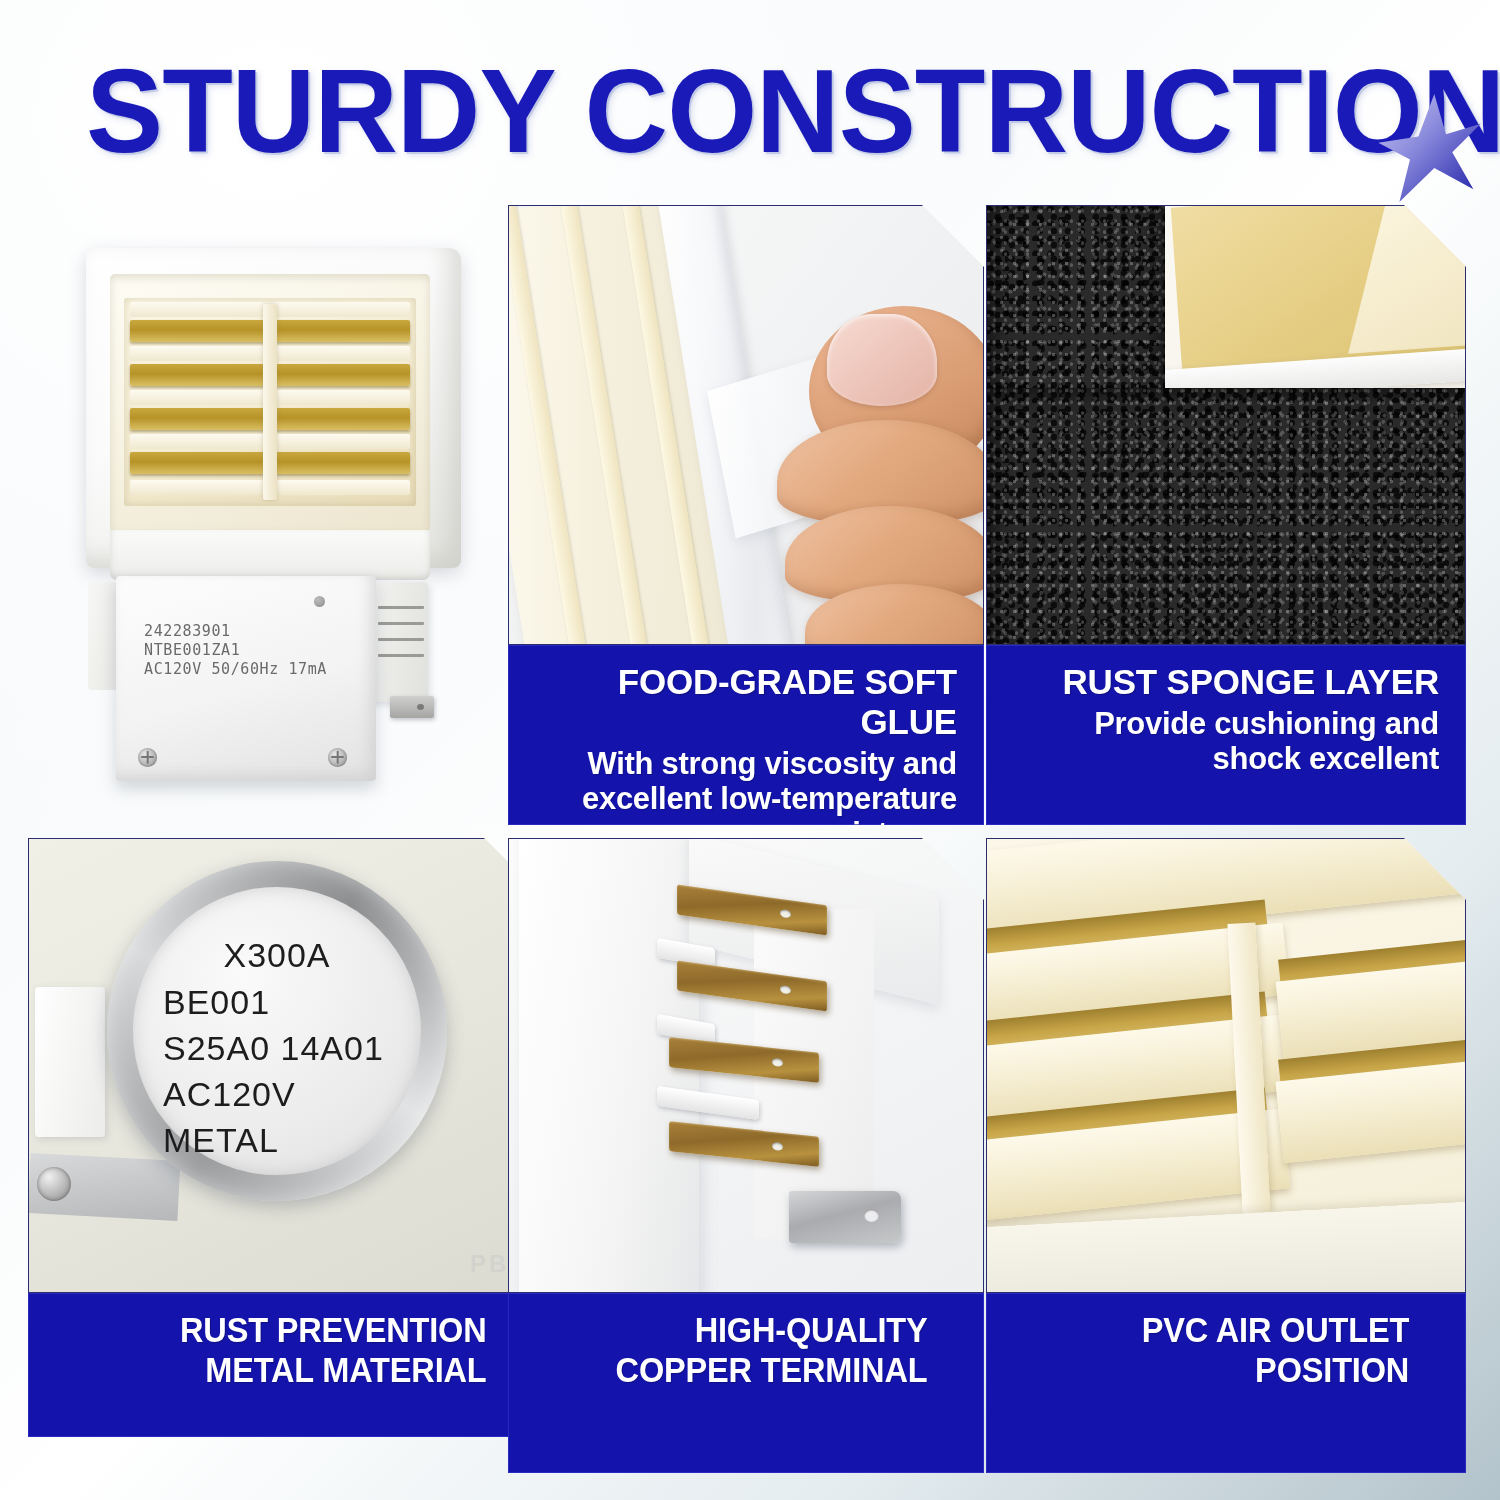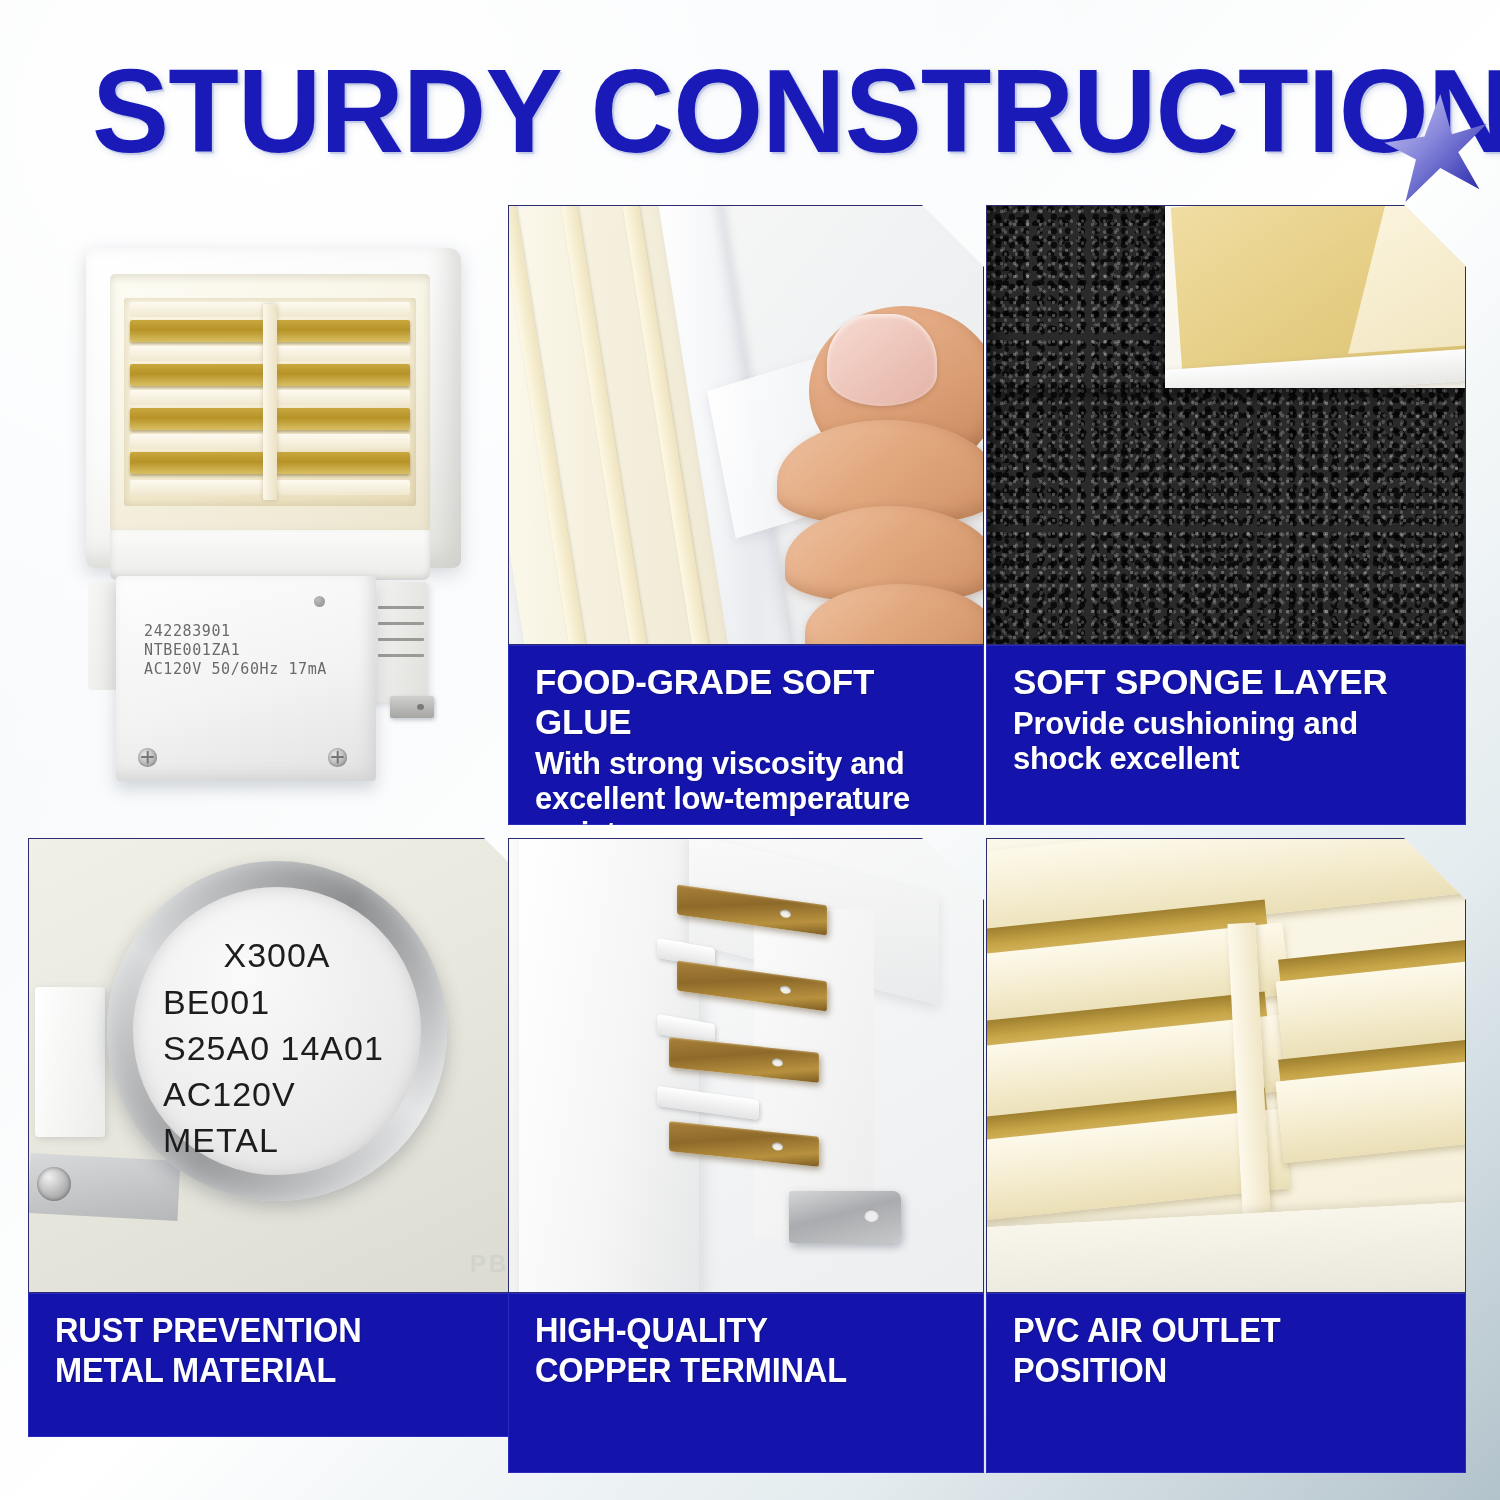--- a/index.html
+++ b/index.html
@@ -11,21 +11,21 @@
   }
   #page{
     position:relative;width:1500px;height:1500px;
     background:
       radial-gradient(ellipse 1400px 1200px at 18% 8%, #ffffff 0%, #fbfcfd 35%, rgba(255,255,255,0) 72%),
       linear-gradient(135deg,#eef1f3 0%, #f7f9fa 28%, #ffffff 52%, #e4ecef 78%, #b3c3cb 100%);
   }
 
   
   #title-wrap{
-    position:absolute;left:6px;top:52px;width:1311px;height:130px;text-align:center;
+    position:absolute;left:0;top:52px;width:1311px;height:130px;text-align:center;
   }
   #title{
     position:absolute;left:86px;top:0;
     font-family:"Liberation Sans", sans-serif;
     font-weight:bold;
     font-size:118px;
     line-height:118px;
     letter-spacing:-1px;
     color:#1a1ab8;
     transform:scaleX(0.98);
@@ -49,20 +49,21 @@
     background:#f2f2f2;
   }
   .photo-inner{position:absolute;inset:0;}
 
   .caption{
     position:absolute;left:0;width:100%;
     background:#1414ad;
     box-sizing:border-box;
     padding:16px 26px 14px 26px;
     border:1px solid #2a2ac0;
+    text-align:right;
   }
   .cap-title{
     color:#ffffff;font-weight:bold;font-size:35px;line-height:40px;
     letter-spacing:-.2px;
     text-shadow:1px 1px 1px rgba(0,0,0,.25);
   }
   .cap-title.cond{transform:scaleX(.93);transform-origin:left center;}
   .cap-sub{
     color:#ffffff;font-weight:bold;font-size:31px;line-height:35px;
     margin-top:4px;letter-spacing:-.3px;
@@ -454,21 +455,21 @@
         <div class="spg-bg"></div>
         <div class="spg-ivory"></div>
         <div class="spg-yellow"></div>
         <div class="spg-wedge"></div>
         <div class="spg-white-edge"></div>
         <div class="foamblock" style="left:0;top:-10px;width:178px;height:460px;"></div>
         <div class="foamblock" style="left:0;top:182px;width:500px;height:270px;"></div>
       </div>
     </div>
     <div class="caption" style="top:440px;height:180px;">
-      <div class="cap-title">SOFT SPONGE LAYER</div>
+      <div class="cap-title">RUST SPONGE LAYER</div>
       <div class="cap-sub">Provide cushioning and shock excellent</div>
     </div>
   </div>
 
   <div class="panel" id="p-rust">
     <div class="photo" style="height:455px;">
       <div class="photo-inner">
         <div class="rust-bg"></div>
         <div class="rust-housing"></div>
         <div class="rust-white-tab"></div>

